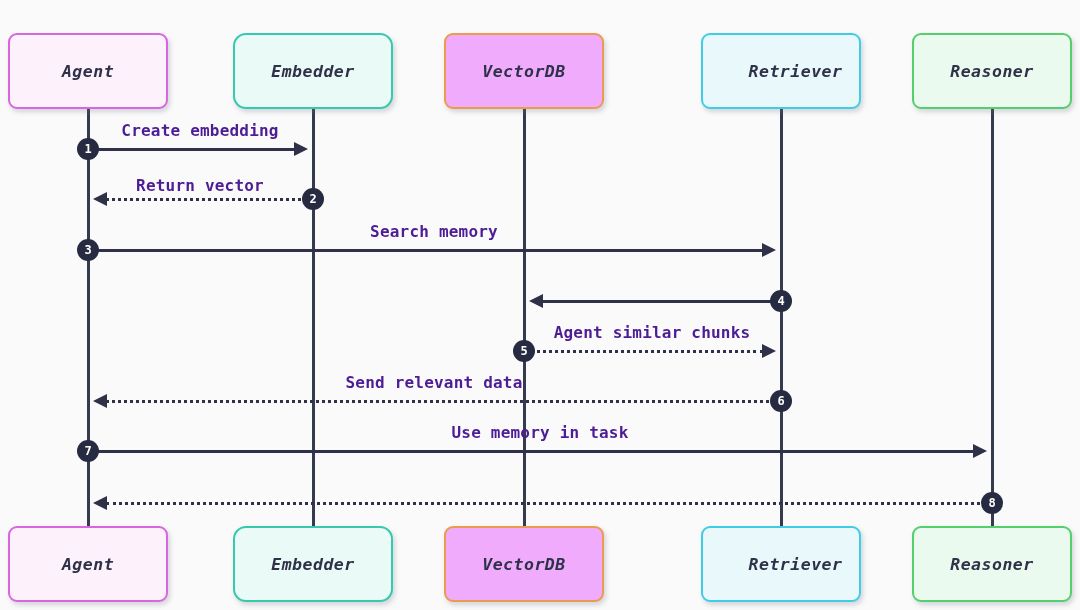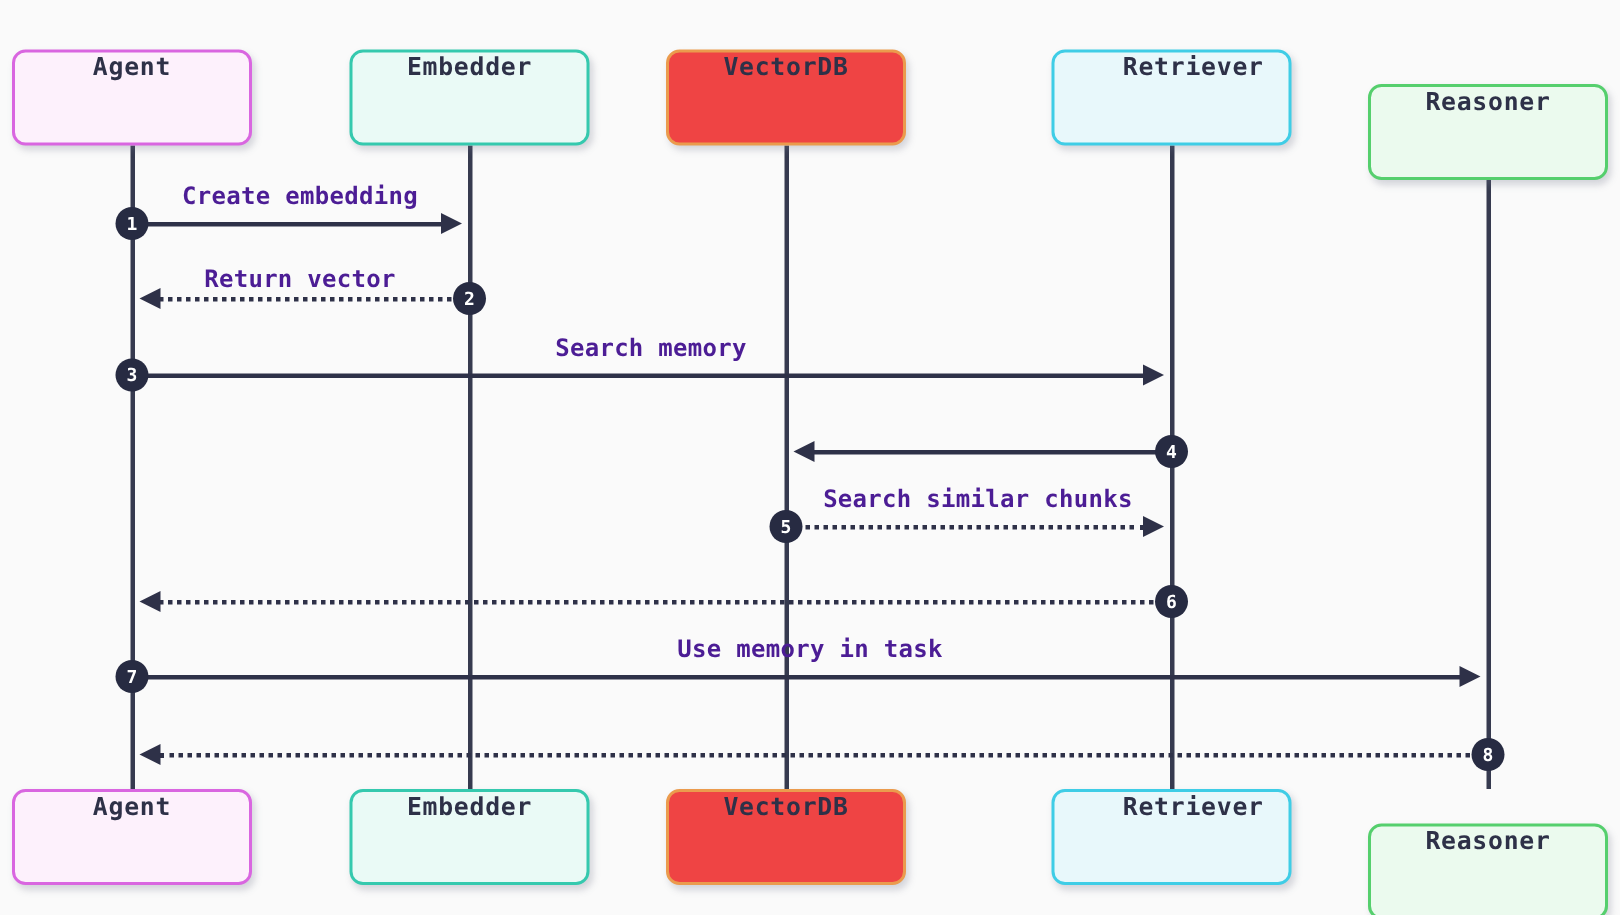--- a/index.html
+++ b/index.html
@@ -13,35 +13,36 @@
     background:#fafafa;
     overflow:hidden;
   }
   
   .lifeline{
     position:absolute;top:97px;height:429px;width:3px;
     background:#363a4f;
   }
   
   .actor{
-    position:absolute;width:160px;height:64px;
+    position:absolute;width:160px;height:76px;
     box-sizing:border-box;
     border-radius:9px;border:2.5px solid #888;
-    display:flex;justify-content:center;
+    display:flex;align-items:center;justify-content:center;
     font-size:16.5px;font-weight:600;color:#2e3148;
     box-shadow:2px 3px 5px rgba(110,115,135,0.28);
     letter-spacing:0.5px;
+    font-style:italic;
   }
   .actor.top{top:33px;}
   .actor.bottom{top:526px;}
   .c-agent{border-color:#d966e0;background:#fdf1fc;}
-  .c-embedder{border-color:#35c9ae;background:#eafaf6;}
-  .c-vectordb{border-color:#eb9b4d;background:#ef4444;}
+  .c-embedder{border-color:#35c9ae;background:#eafaf6;border-radius:13px;}
+  .c-vectordb{border-color:#eb9b4d;background:#f0abfc;}
   .c-retriever{border-color:#3fcde6;background:#e8f8fb;padding-left:29px;}
-  .c-reasoner{border-color:#55cf6d;background:#ebfaee;margin-top:23px;}
+  .c-reasoner{border-color:#55cf6d;background:#ebfaee;}
   
   .msg-line{position:absolute;height:0;border-top:3px solid #2e3148;z-index:1;}
   .msg-line.dotted{border-top-style:dotted;}
   .arrow{position:absolute;width:0;height:0;z-index:1;
     border-top:7px solid transparent;border-bottom:7px solid transparent;}
   .arrow.right{border-left:14px solid #2e3148;}
   .arrow.left{border-right:14px solid #2e3148;}
   .msg-label{
     position:absolute;transform:translateX(-50%);
     font-size:16px;font-weight:600;color:#4c1d95;
@@ -92,25 +93,26 @@
 
   <div class="msg-label" style="left:434px;top:222px">Search memory</div>
   <div class="msg-line" style="left:88px;top:248.5px;width:676px"></div>
   <div class="arrow right" style="left:762px;top:243px"></div>
   <div class="step" style="left:77px;top:239px">3</div>
 
   <div class="msg-line" style="left:542px;top:299.5px;width:239px"></div>
   <div class="arrow left" style="left:529px;top:294px"></div>
   <div class="step" style="left:770px;top:290px">4</div>
 
-  <div class="msg-label" style="left:652px;top:323px">Search similar chunks</div>
+  <div class="msg-label" style="left:652px;top:323px">Agent similar chunks</div>
   <div class="msg-line dotted" style="left:524px;top:349.5px;width:240px"></div>
   <div class="arrow right" style="left:762px;top:344px"></div>
   <div class="step" style="left:513px;top:340px">5</div>
 
+  <div class="msg-label" style="left:434px;top:373px">Send relevant data</div>
   <div class="msg-line dotted" style="left:106px;top:399.5px;width:675px"></div>
   <div class="arrow left" style="left:93px;top:394px"></div>
   <div class="step" style="left:770px;top:390px">6</div>
 
   <div class="msg-label" style="left:540px;top:423px">Use memory in task</div>
   <div class="msg-line" style="left:88px;top:449.5px;width:887px"></div>
   <div class="arrow right" style="left:973px;top:444px"></div>
   <div class="step" style="left:77px;top:440px">7</div>
 
   <div class="msg-line dotted" style="left:106px;top:501.5px;width:886px"></div>

